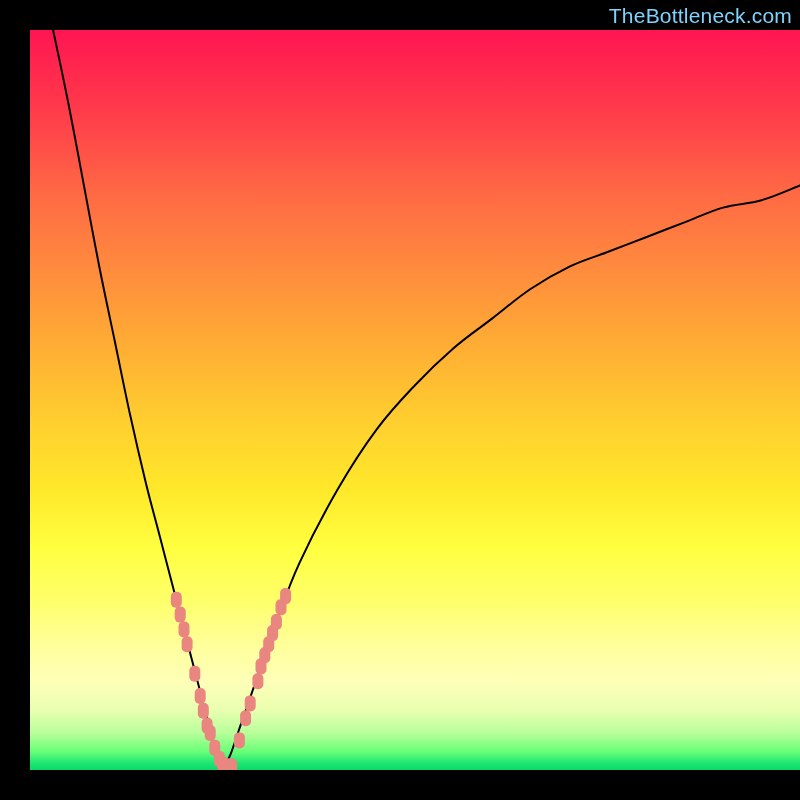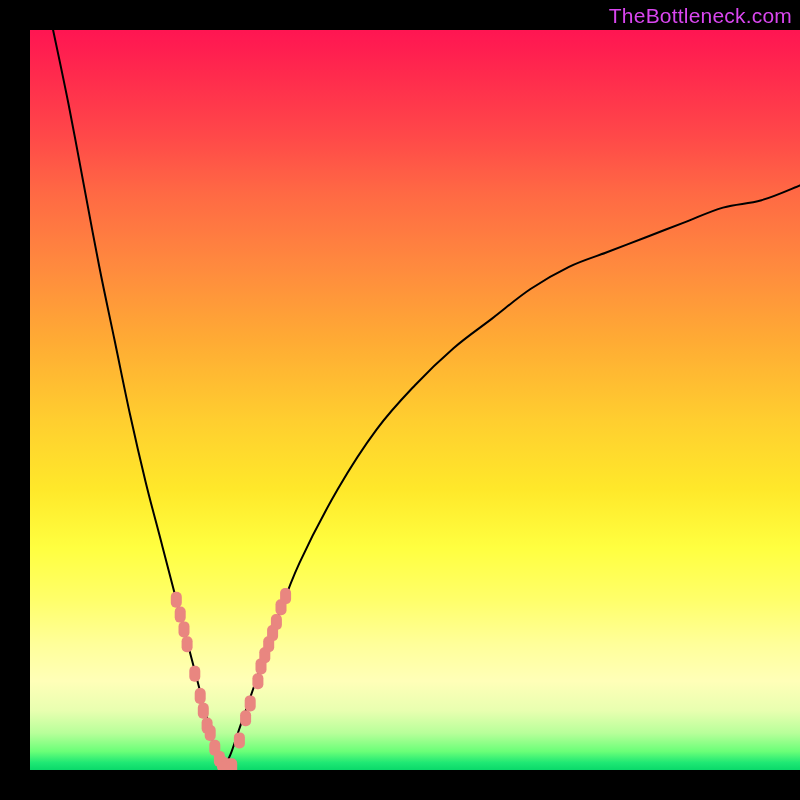--- a/index.html
+++ b/index.html
@@ -42,21 +42,21 @@
       #b8ff9a 95%,
       #6aff78 97.5%,
       #1fe874 99%,
       #0ad96a 100%
     );
   }
   .watermark {
     position: absolute;
     top: 4px;
     right: 8px;
-    color: #d946ef;
+    color: #7dd3fc;
     font-size: 21px;
     font-weight: 400;
     letter-spacing: 0.2px;
     user-select: none;
   }
   svg.curves {
     position: absolute;
     left: 0;
     top: 0;
     width: 770px;

